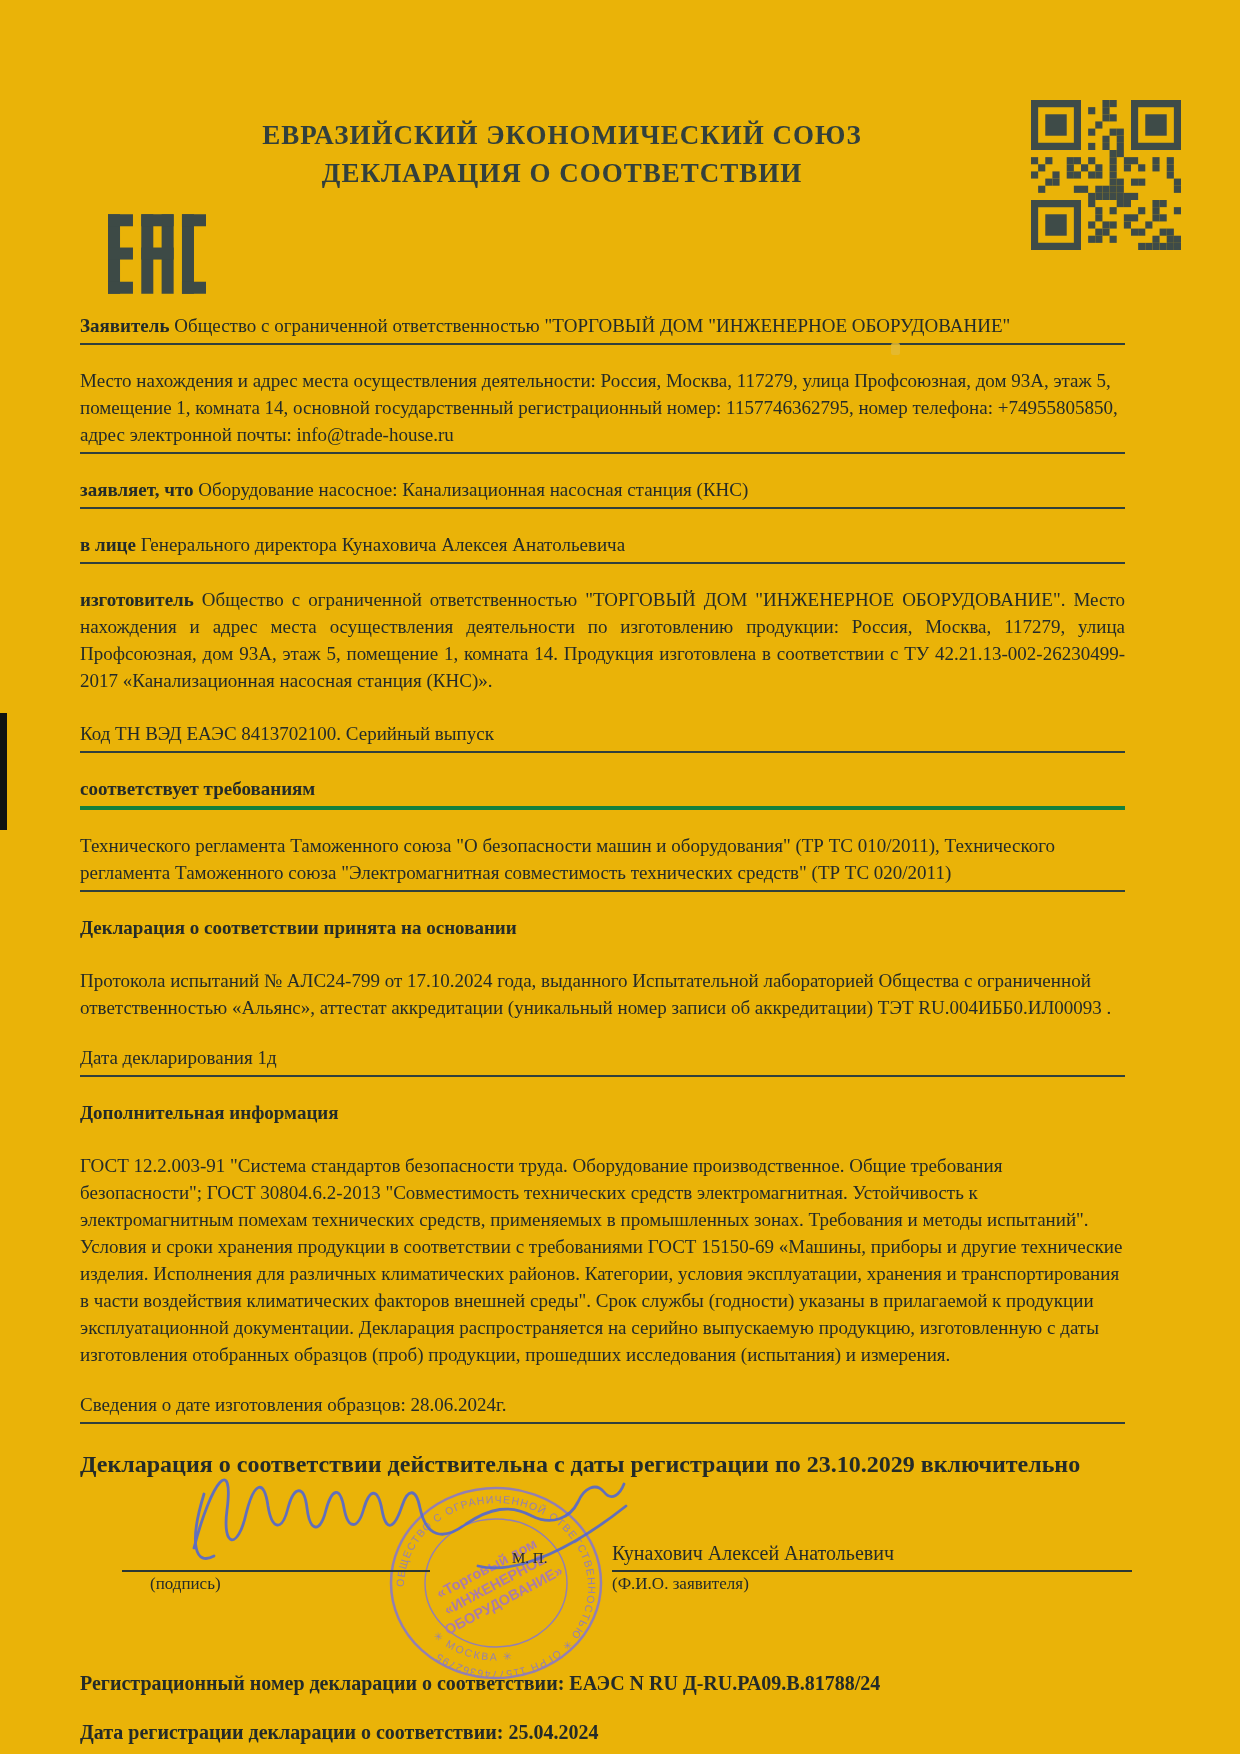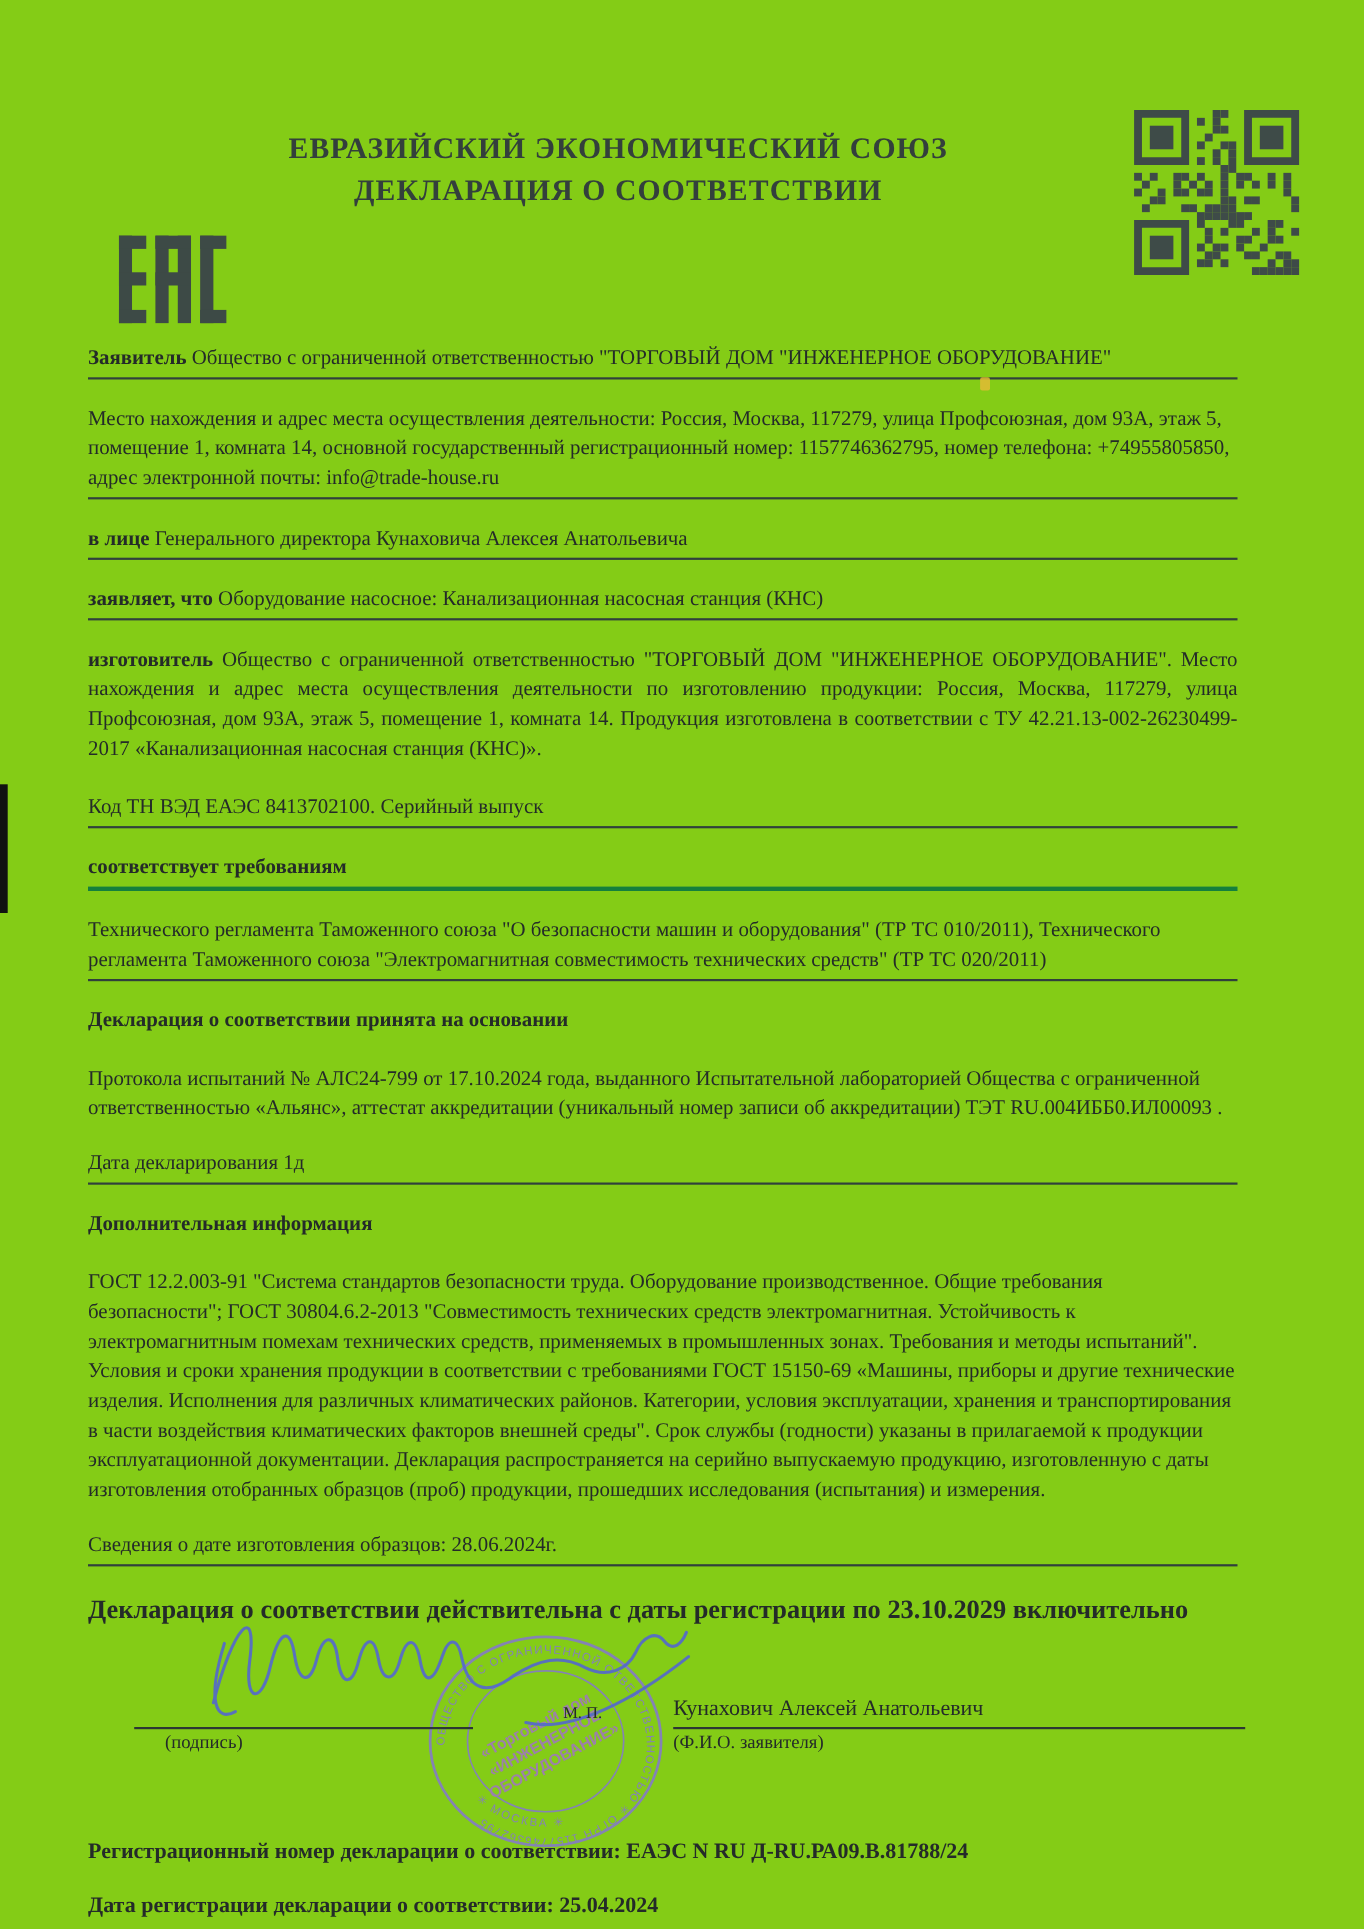--- a/index.html
+++ b/index.html
@@ -1,16 +1,16 @@
 <!DOCTYPE html>
 <html><head>
 <meta charset="utf-8">
 <style>
   html,body{margin:0;padding:0;background:#ffffff;}
-  .page{position:relative;width:1240px;height:1754px;background:#84cc16;overflow:hidden;
+  .page{position:relative;width:1240px;height:1754px;background:#eab308;overflow:hidden;
         font-family:"Liberation Serif", serif;color:#242b29;}
   
   .hdr{position:relative;height:290px;}
   .titles{position:absolute;top:116px;left:0;width:100%;text-align:center;
           transform:translateX(-58px);color:#33403c;}
   .titles div{font-weight:700;font-size:27px;letter-spacing:1px;line-height:38px;}
   .eac{position:absolute;left:108px;top:210px;}
   .qr{position:absolute;right:58px;top:100px;width:152px;height:150px;}
   
   .content{padding:0 115px 0 80px;}
@@ -183,23 +183,23 @@
         </g>
       </svg>
     </div>
   </div>
 
   <div class="content">
     <p class="row brd"><b>Заявитель</b> <span>Общество с ограниченной ответственностью "ТОРГОВЫЙ ДОМ "ИНЖЕНЕРНОЕ ОБОРУДОВАНИЕ"</span></p>
 
     <p class="row brd"><span>Место нахождения и адрес места осуществления деятельности: Россия, Москва, 117279, улица Профсоюзная, дом 93А, этаж 5, помещение 1, комната 14, основной государственный регистрационный номер: 1157746362795, номер телефона: +74955805850, адрес электронной почты: info@trade-house.ru</span></p>
 
+    <p class="row brd"><b>заявляет, что</b> <span>Оборудование насосное: Канализационная насосная станция (КНС)</span></p>
+
     <p class="row brd"><b>в лице</b> <span>Генерального директора Кунаховича Алексея Анатольевича</span></p>
-
-    <p class="row brd"><b>заявляет, что</b> <span>Оборудование насосное: Канализационная насосная станция (КНС)</span></p>
 
     <p class="row just"><b>изготовитель</b> <span>Общество с ограниченной ответственностью "ТОРГОВЫЙ ДОМ "ИНЖЕНЕРНОЕ ОБОРУДОВАНИЕ". Место нахождения и адрес места осуществления деятельности по изготовлению продукции: Россия, Москва, 117279, улица Профсоюзная, дом 93А, этаж 5, помещение 1, комната 14. Продукция изготовлена в соответствии с ТУ 42.21.13-002-26230499-2017 «Канализационная насосная станция (КНС)».</span></p>
 
     <p class="row brd"><span>Код ТН ВЭД ЕАЭС 8413702100. Серийный выпуск</span></p>
 
     <p class="row brd-light bold-line"><span>соответствует требованиям</span></p>
 
     <p class="row brd"><span>Технического регламента Таможенного союза "О безопасности машин и оборудования" (ТР ТС 010/2011), Технического регламента Таможенного союза "Электромагнитная совместимость технических средств" (ТР ТС 020/2011)</span></p>
 
     <p class="row bold-line"><span>Декларация о соответствии принята на основании</span></p>

